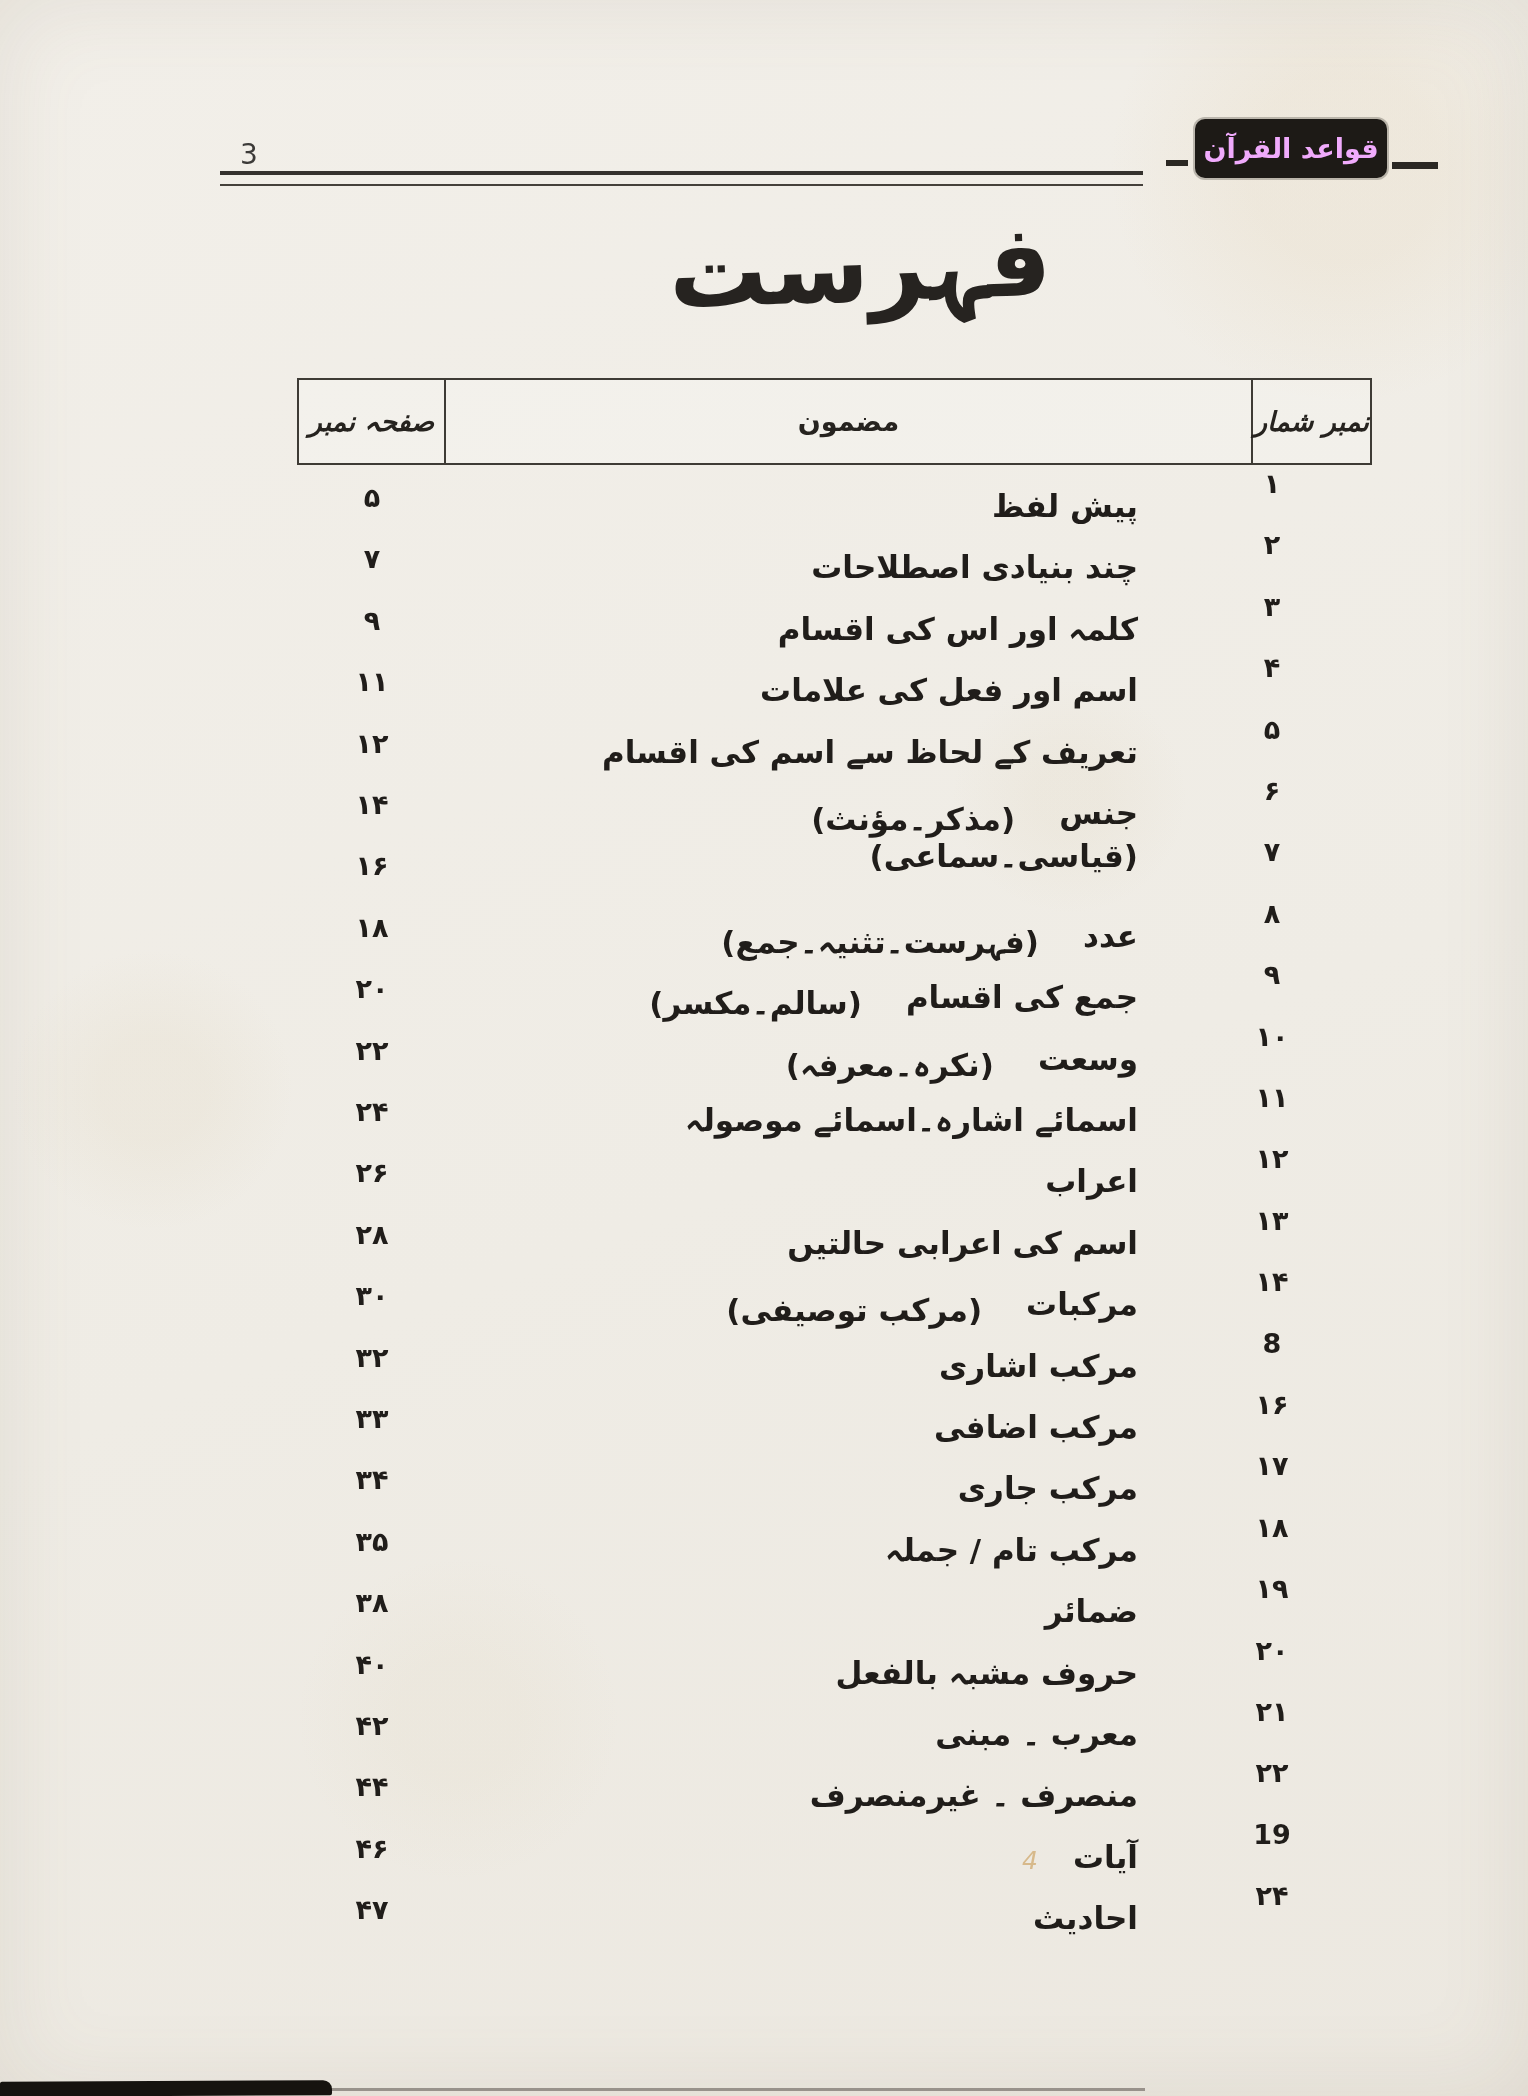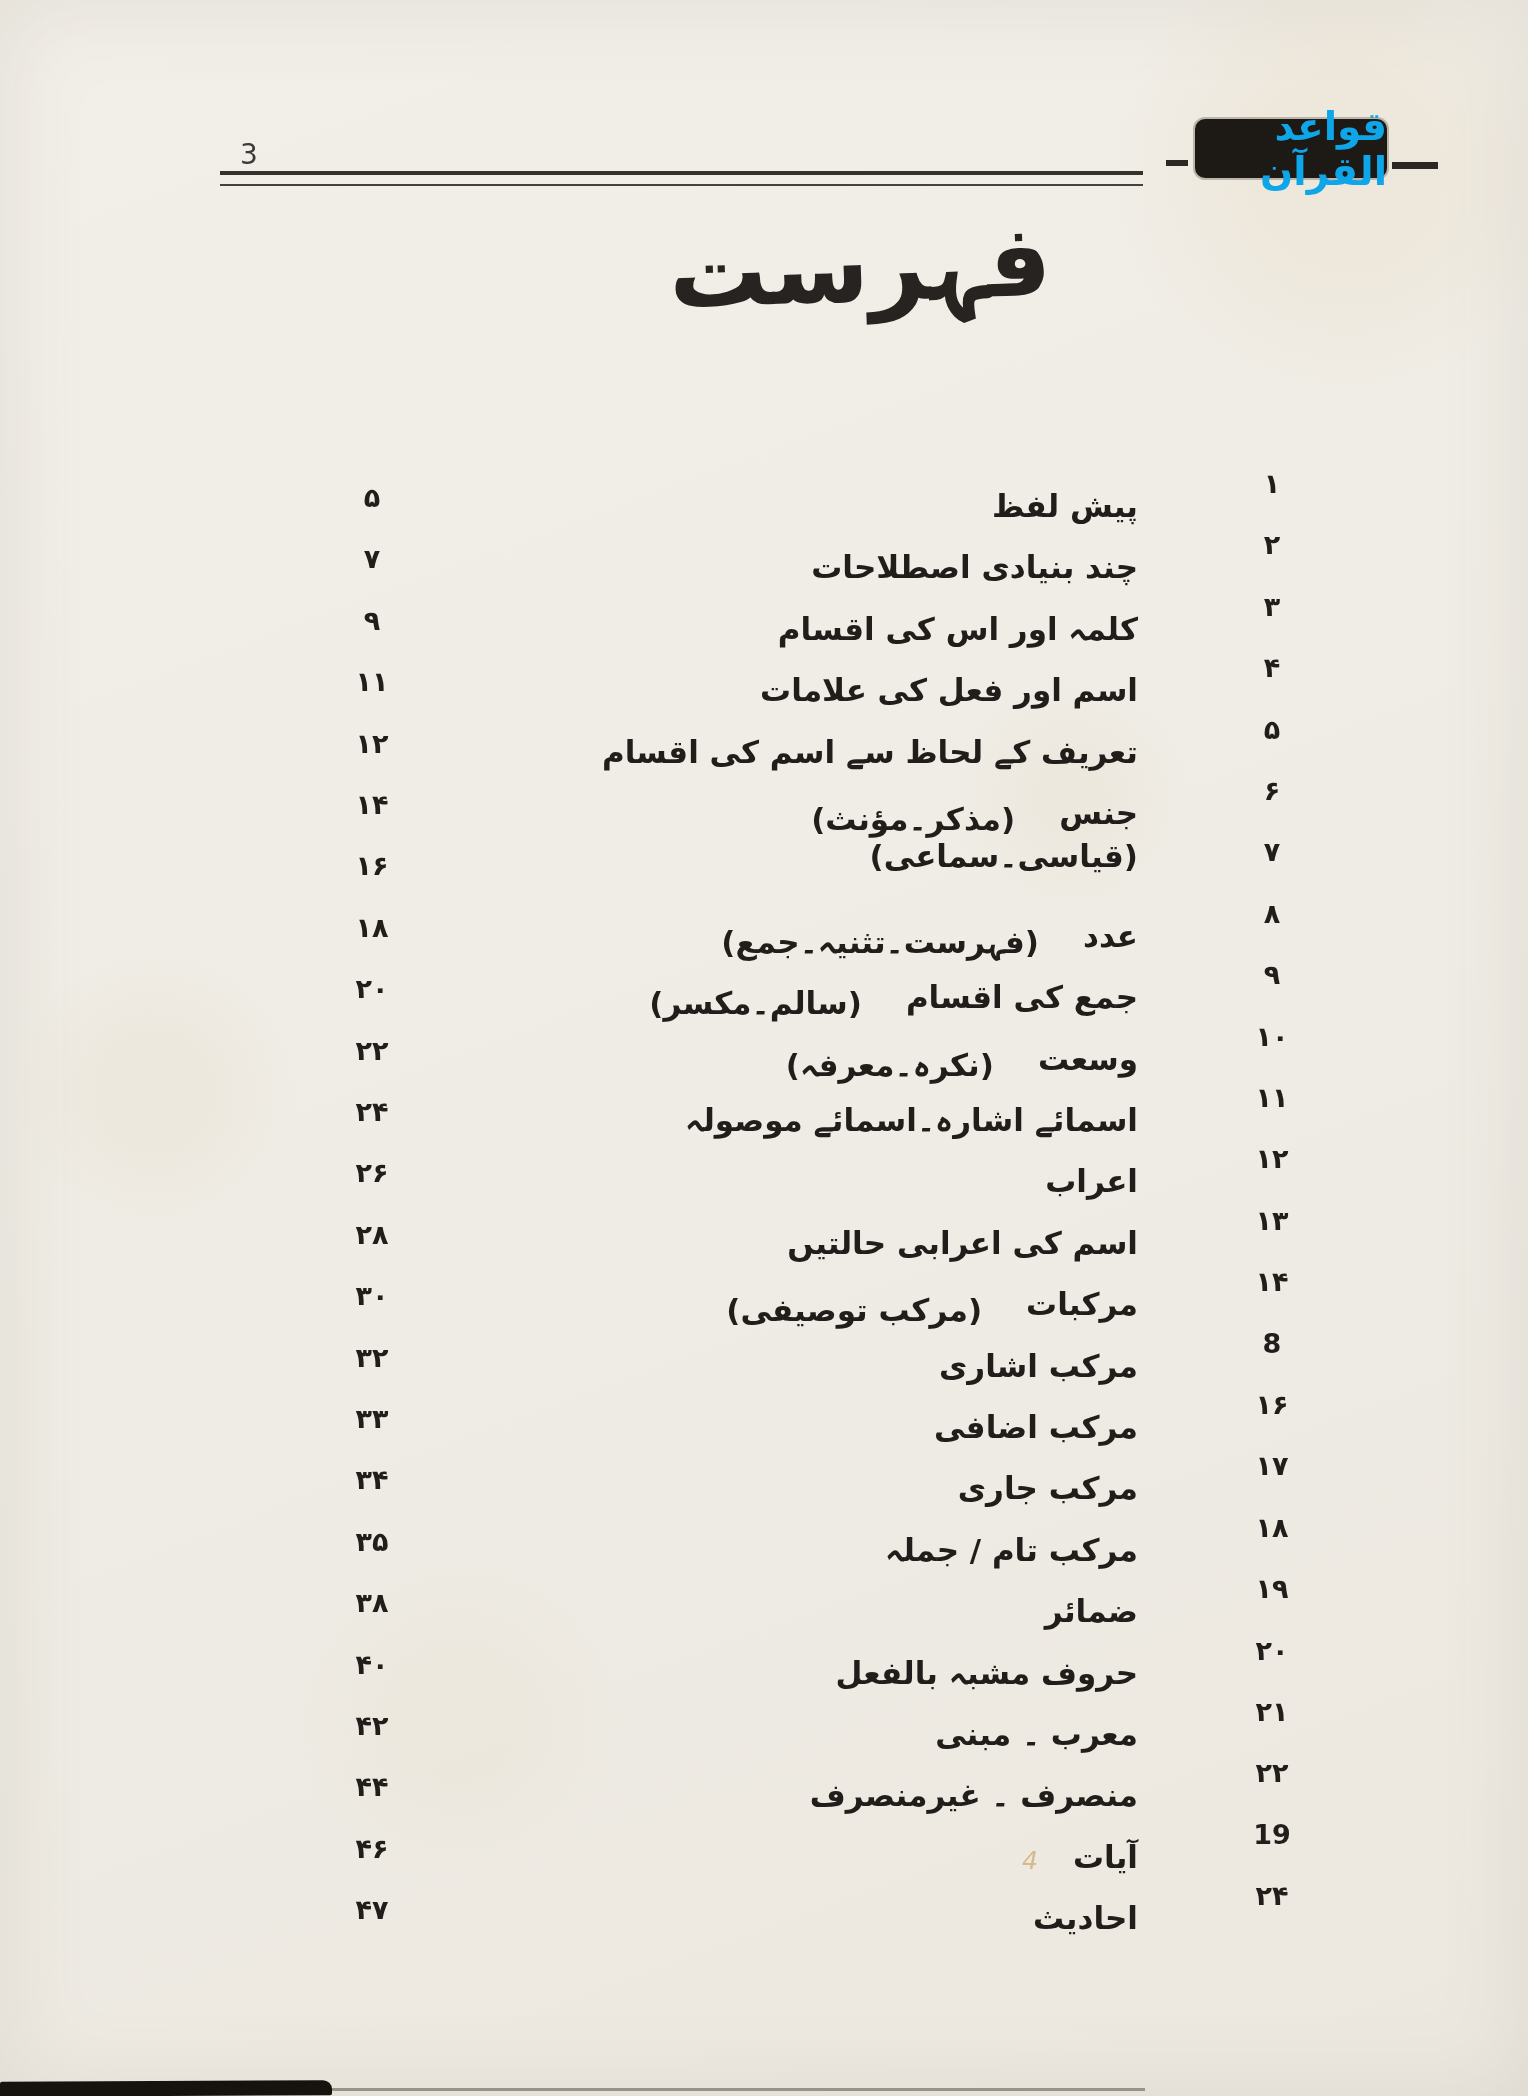--- a/index.html
+++ b/index.html
@@ -25,21 +25,21 @@
   .scan-page-number{left:240px;top:138px;font-size:28px;color:#3c3a38;letter-spacing:1px;}
   .top-rule{left:220px;top:171px;width:923px;height:9px;
     border-top:4px solid #35322e;border-bottom:2px solid #45413b;}
   .rule-dash{background:#2b2823;}
   .dash-left-of-badge{left:1166px;top:160px;width:22px;height:6px;}
   .dash-right-of-badge{left:1392px;top:162px;width:46px;height:7px;}
   .header-badge{
     left:1195px;top:119px;width:192px;height:59px;
     background:#1d1a16;border-radius:10px;
     display:flex;align-items:center;justify-content:center;
-    color:#0ea5e9;font-size:39px;font-weight:bold;direction:rtl;
+    color:#f0abfc;font-size:27px;font-weight:bold;direction:rtl;
     box-shadow:0 0 0 2px rgba(30,26,20,.25);
   }
 
   
   .page-title{
     left:600px;top:192px;width:520px;height:150px;
     display:flex;align-items:center;justify-content:center;
     font-size:98px;font-weight:bold;direction:rtl;color:#262320;
     transform:rotate(-2deg);
   }
@@ -82,20 +82,25 @@
 
   <span class="abs scan-page-number">3</span>
 
   <div class="abs top-rule"></div>
   <div class="abs rule-dash dash-left-of-badge"></div>
   <div class="abs header-badge">قواعد القرآن</div>
   <div class="abs rule-dash dash-right-of-badge"></div>
 
   <div class="abs page-title">فہرست</div>
 
+  <div class="abs toc-header">
+    <div class="cell cell-pageno">صفحہ نمبر</div>
+    <div class="cell cell-subject">مضمون</div>
+    <div class="cell cell-serial">نمبر شمار</div>
+  </div>
 
   <div>
       <div class="toc-row" style="top: 462px;">
         <div class="toc-serial">۱</div>
         <div class="toc-topic">
           <span class="t-title">پیش لفظ</span>
         </div>
         <div class="toc-page">۵</div>
       </div>
       <div class="toc-row" style="top: 523.4px;">

